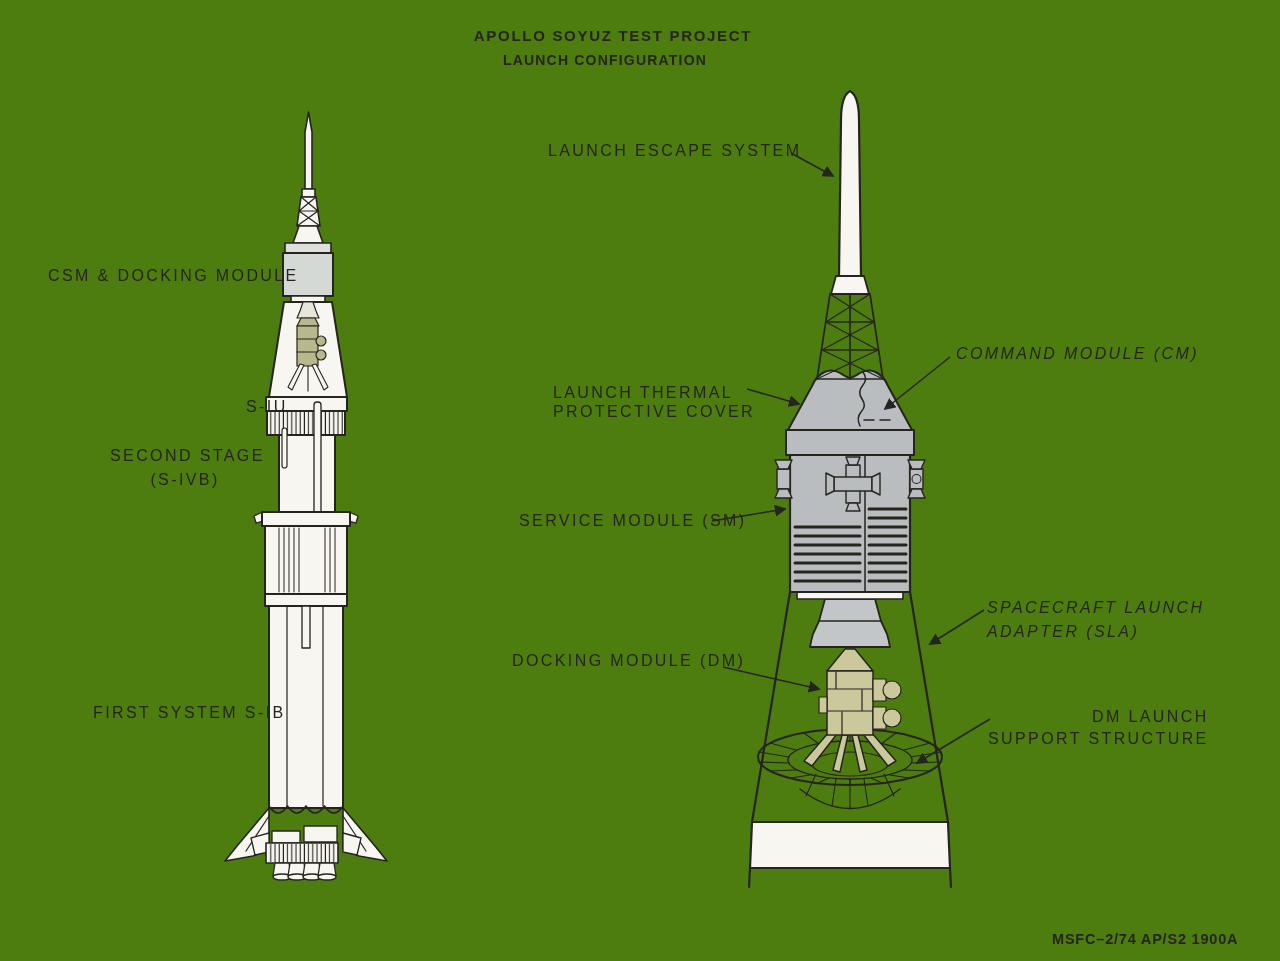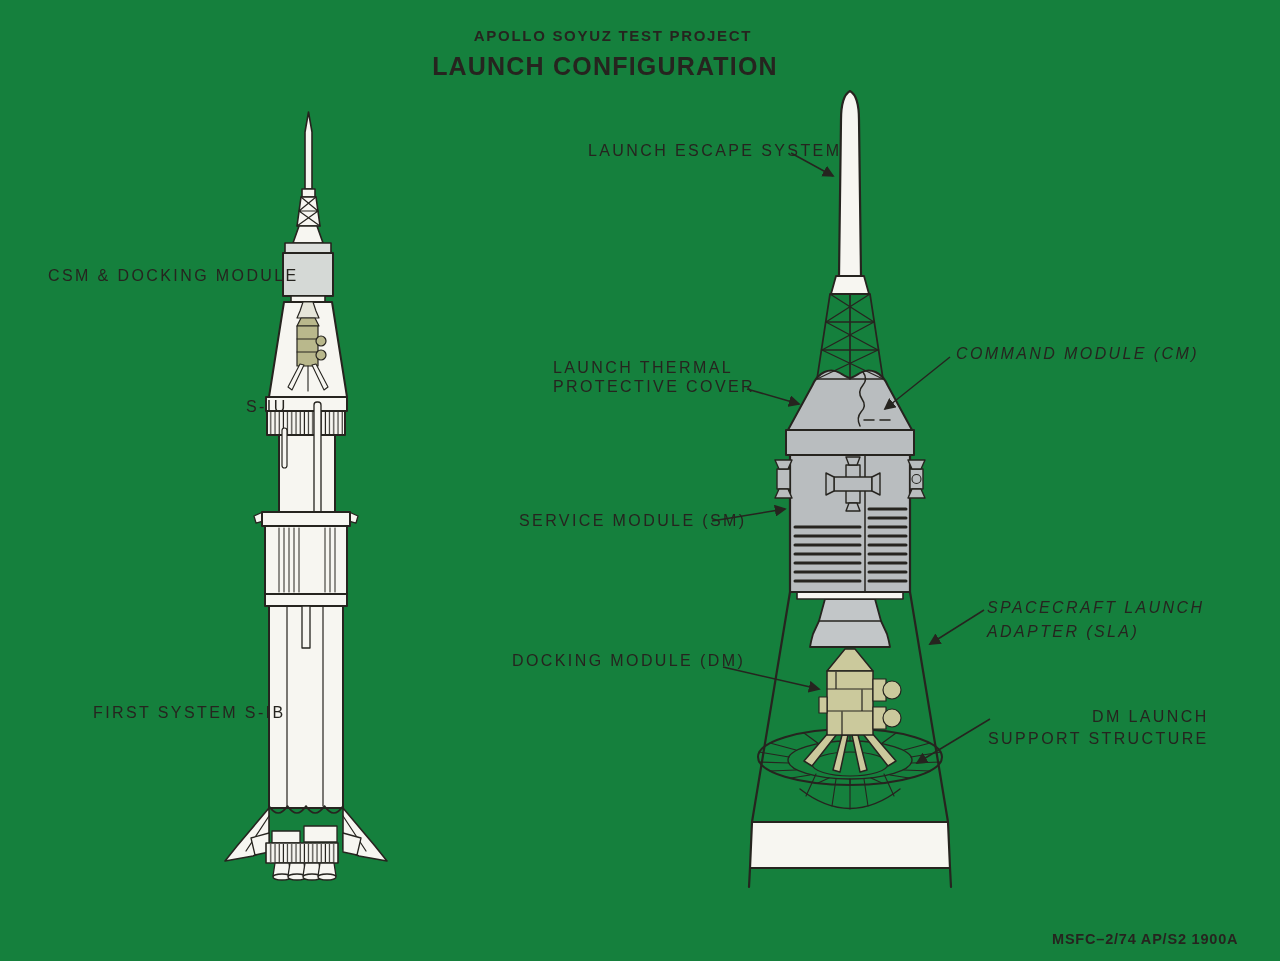--- a/index.html
+++ b/index.html
@@ -1,27 +1,27 @@
 <!DOCTYPE html>
 <html><head>
 <meta charset="utf-8">
 <style>
   html,body{margin:0;padding:0;background:#d8d7d1;}
-  #page{position:relative;width:1280px;height:961px;background:#15803d;overflow:hidden;
+  #page{position:relative;width:1280px;height:961px;background:#4d7c0f;overflow:hidden;
         font-family:"Liberation Sans",sans-serif;color:#26241f;}
   #art{position:absolute;left:0;top:0;}
   .lbl{position:absolute;font-size:16px;line-height:19px;letter-spacing:2.4px;
        color:#26241f;white-space:nowrap;}
-  .lbl2{line-height:19px;}
+  .lbl2{line-height:19px;margin-top:25px;}
   .wide{line-height:24px;}
   .ctr{text-align:center;white-space:nowrap;}
   .title1{position:absolute;left:613px;top:27px;transform:translateX(-50%);
           font-size:15px;font-weight:bold;letter-spacing:1.7px;white-space:nowrap;}
   .title2{position:absolute;left:605px;top:52px;transform:translateX(-50%);
-          font-size:25px;font-weight:bold;letter-spacing:1.2px;white-space:nowrap;}
+          font-size:14px;font-weight:bold;letter-spacing:1.2px;white-space:nowrap;}
   .msfc{position:absolute;left:1052px;top:931px;font-size:14.5px;font-weight:bold;
         letter-spacing:0.8px;white-space:nowrap;}
 </style>
 </head>
 <body>
 
 <div id="page">
 
 <svg id="art" width="1280" height="961" viewBox="0 0 1280 961">
   <defs>
@@ -205,23 +205,27 @@
     <path d="M723,667 L819,689" marker-end="url(#arrow)"></path>
     <path d="M990,719 L917,763" marker-end="url(#arrow)"></path>
   </g>
 </svg>
 
   <div class="title1">APOLLO SOYUZ TEST PROJECT</div>
   <div class="title2">LAUNCH CONFIGURATION</div>
 
   <div class="lbl" style="left:48px;top:266px;">CSM &amp; DOCKING MODULE</div>
   <div class="lbl" style="left:214px;top:397px;margin-left:32px;">S-IU</div>
+  <div class="lbl ctr wide" style="left:110px;top:444px;width:150px;">
+    <div>SECOND STAGE</div>
+    <div>(S-IVB)</div>
+  </div>
   <div class="lbl" style="left:93px;top:703px;">FIRST SYSTEM S-IB</div>
 
-  <div class="lbl" style="left:588px;top:141px;">LAUNCH ESCAPE SYSTEM</div>
+  <div class="lbl" style="left:548px;top:141px;">LAUNCH ESCAPE SYSTEM</div>
   <div class="lbl lbl2" style="left:553px;top:358px;">
     <div>LAUNCH THERMAL</div>
     <div>PROTECTIVE COVER</div>
   </div>
   <div class="lbl" style="left:956px;top:344px;font-style:italic;">COMMAND MODULE (CM)</div>
   <div class="lbl" style="left:519px;top:511px;">SERVICE MODULE (SM)</div>
   <div class="lbl wide" style="left:987px;top:596px;font-style:italic;">
     <div>SPACECRAFT LAUNCH</div>
     <div>ADAPTER (SLA)</div>
   </div>

